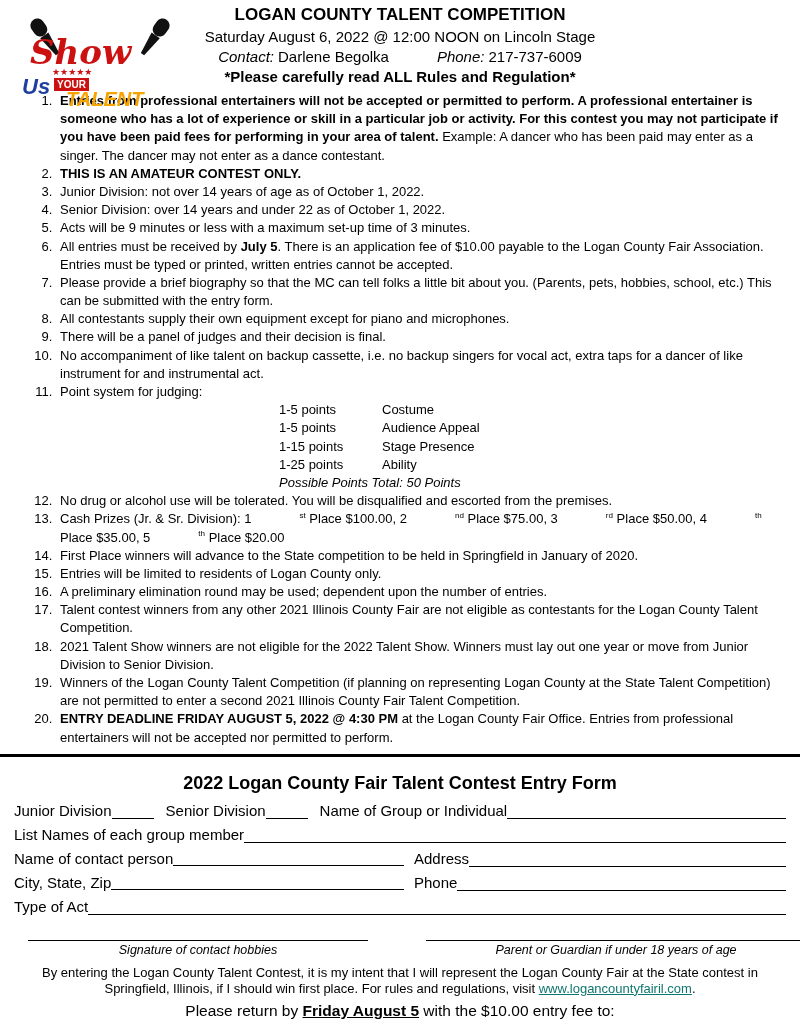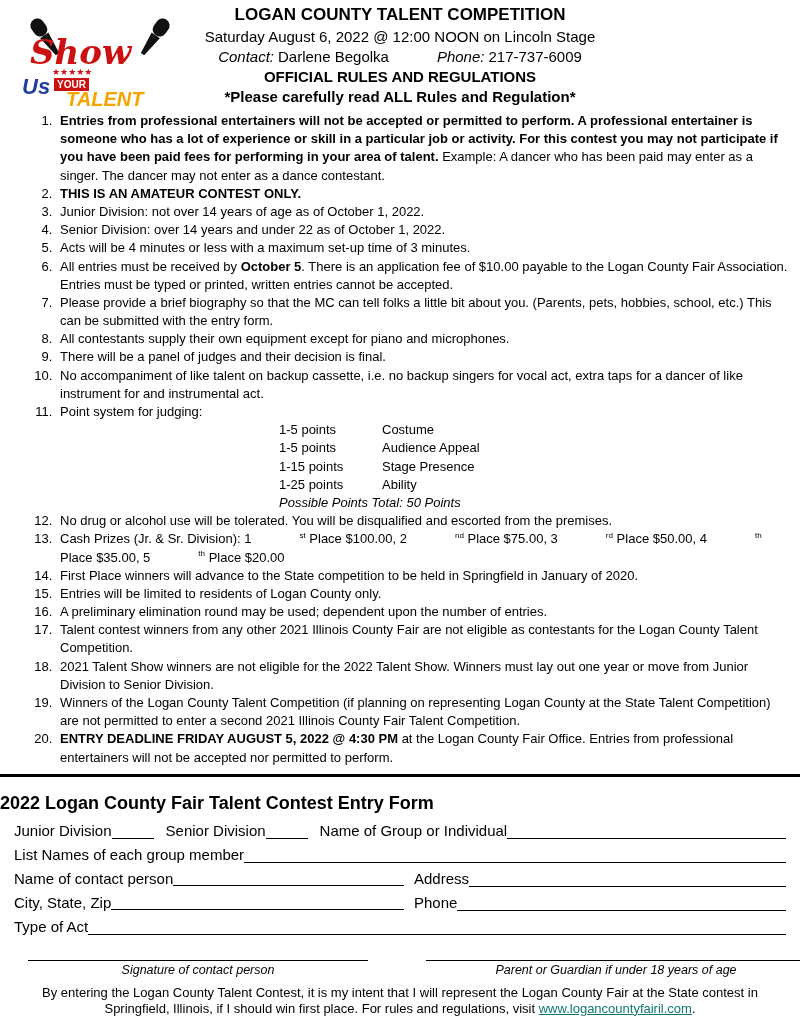--- a/index.html
+++ b/index.html
@@ -23,21 +23,21 @@
   .b { font-weight:bold; }
   sup { font-size:0.62em; line-height:0;padding-left:48px; }
   .points { margin-left:219px; }
   .points-row { display:flex;align-items:flex-end; }
   .points-row .pts { width:103px; flex:0 0 103px; }
   .points-total { font-style:italic; }
 
   .divider { border:none; border-top:3px solid #000; margin:7px 0 4px 0; }
 
   
-  .form-title { font-size:18px; font-weight:bold; margin:16px 0 8px 0; }
+  .form-title { text-align:center; font-size:18px; font-weight:bold; margin:16px 0 8px 0; }
   .form { padding:0 14px; font-size:15px; }
   .fline { display:flex; align-items:flex-end; margin-bottom:7px; }
   .fl { white-space:nowrap; }
   .blank { border-bottom:1px solid #000; height:16px; display:inline-block; }
   .grow { flex:1 1 auto; }
   .w42 { flex:0 0 42px; }
   .gap12 { width:12px; flex:0 0 12px; }
   .half-l { flex:0 0 390px; display:flex; align-items:center; }
   .half-r { flex:1 1 auto; display:flex; align-items:flex-end; margin-left:10px; }
   .sig-row { display:flex; margin:10px 0 0 0; }
@@ -74,31 +74,30 @@
         <rect x="46" y="62" width="35" height="13" fill="#cc1111"></rect>
         <text x="49" y="72" font-size="10" font-weight="bold" fill="#ffffff">YOUR</text>
         <text x="58" y="90" font-size="20" font-weight="bold" font-style="italic" fill="#f5a400">TALENT</text>
       </svg>
     </div>
     <h1 class="title">LOGAN COUNTY TALENT COMPETITION</h1>
     <div class="hline">Saturday August 6, 2022 @ 12:00 NOON on Lincoln Stage</div>
     <div class="hline">
       <span class="it">Contact:</span><span class="name-gap">Darlene Begolka</span><span class="it phone-gap">Phone:</span><span class="name-gap">217-737-6009</span>
     </div>
-    <div class="bold-line">OFFICIAL RULES AND REGULATIONS</div>
     <div class="bold-line">*Please carefully read ALL Rules and Regulation*</div>
   </div>
 
   <ol class="rules" id="rules-list">
       <li><span class="b">Entries from professional entertainers will not be accepted or permitted to perform. A professional entertainer is someone who has a lot of experience or skill in a particular job or activity. For this contest you may not participate if you have been paid fees for performing in your area of talent.</span><span> Example: A dancer who has been paid may enter as a singer. The dancer may not enter as a dance contestant.</span></li>
       <li><span class="b">THIS IS AN AMATEUR CONTEST ONLY.</span></li>
       <li><span>Junior Division: not over 14 years of age as of October 1, 2022.</span></li>
       <li><span>Senior Division: over 14 years and under 22 as of October 1, 2022.</span></li>
-      <li><span>Acts will be 4 minutes or less with a maximum set-up time of 3 minutes.</span></li>
-      <li><span>All entries must be received by </span><span class="b">October 5</span><span>. There is an application fee of $10.00 payable to the Logan County Fair Association. Entries must be typed or printed, written entries cannot be accepted.</span></li>
+      <li><span>Acts will be 9 minutes or less with a maximum set-up time of 3 minutes.</span></li>
+      <li><span>All entries must be received by </span><span class="b">July 5</span><span>. There is an application fee of $10.00 payable to the Logan County Fair Association. Entries must be typed or printed, written entries cannot be accepted.</span></li>
       <li><span>Please provide a brief biography so that the MC can tell folks a little bit about you. (Parents, pets, hobbies, school, etc.) This can be submitted with the entry form.</span></li>
       <li><span>All contestants supply their own equipment except for piano and microphones.</span></li>
       <li><span>There will be a panel of judges and their decision is final.</span></li>
       <li><span>No accompaniment of like talent on backup cassette, i.e. no backup singers for vocal act, extra taps for a dancer of like instrument for and instrumental act.</span></li>
       <li><span>Point system for judging:</span><div class="points">
           <div class="points-row">
             <span class="pts">1-5 points</span>
             <span>Costume</span>
           </div>
           <div class="points-row">
@@ -170,21 +169,21 @@
     </div>
 
     <div class="fline">
       <span class="fl">Type of Act</span>
       <span class="blank grow"></span>
     </div>
 
     <div class="sig-row">
       <div class="sig-l">
         <div class="sig-blank"></div>
-        <div class="sig-label">Signature of contact person</div>
+        <div class="sig-label">Signature of contact hobbies</div>
       </div>
       <div class="sig-r">
         <div class="sig-blank"></div>
         <div class="sig-label">Parent or Guardian if under 18 years of age</div>
       </div>
     </div>
   </div>
 
   <div class="note">
     <span>By entering the Logan County Talent Contest, it is my intent that I will represent the Logan County Fair at the State contest in Springfield, Illinois, if I should win first place. For rules and regulations, visit </span><span class="link">www.logancountyfairil.com</span><span>.</span>

